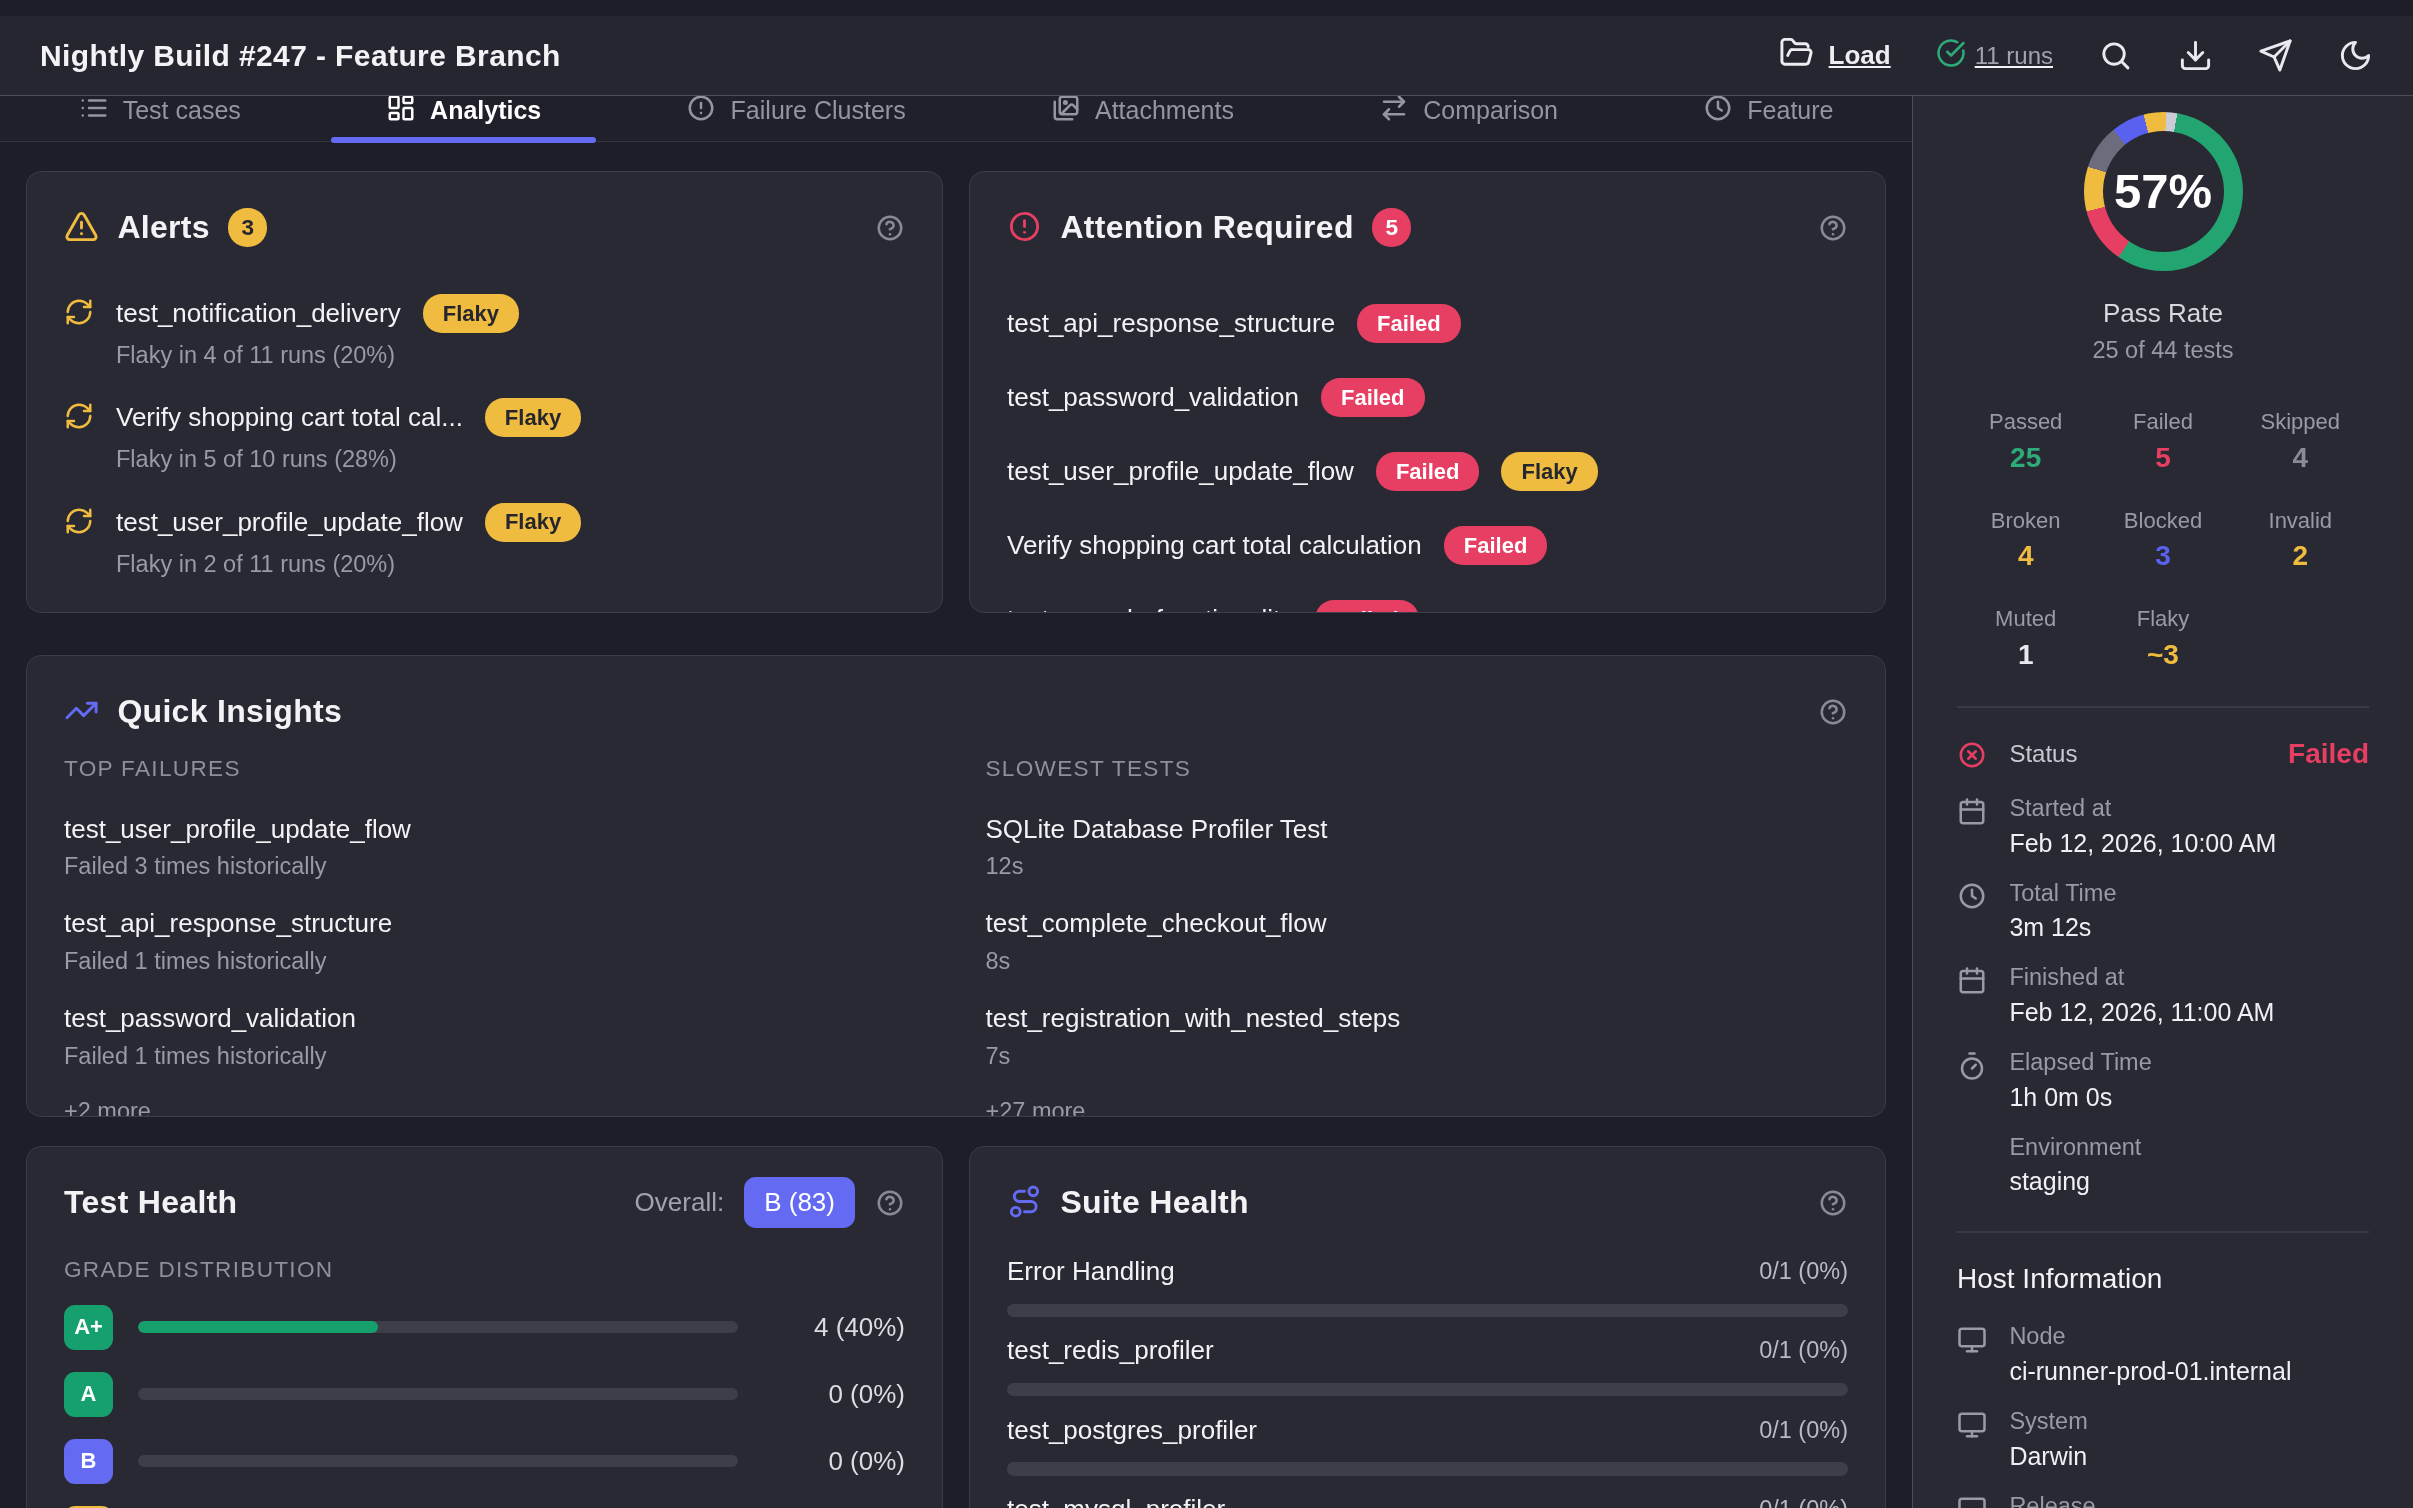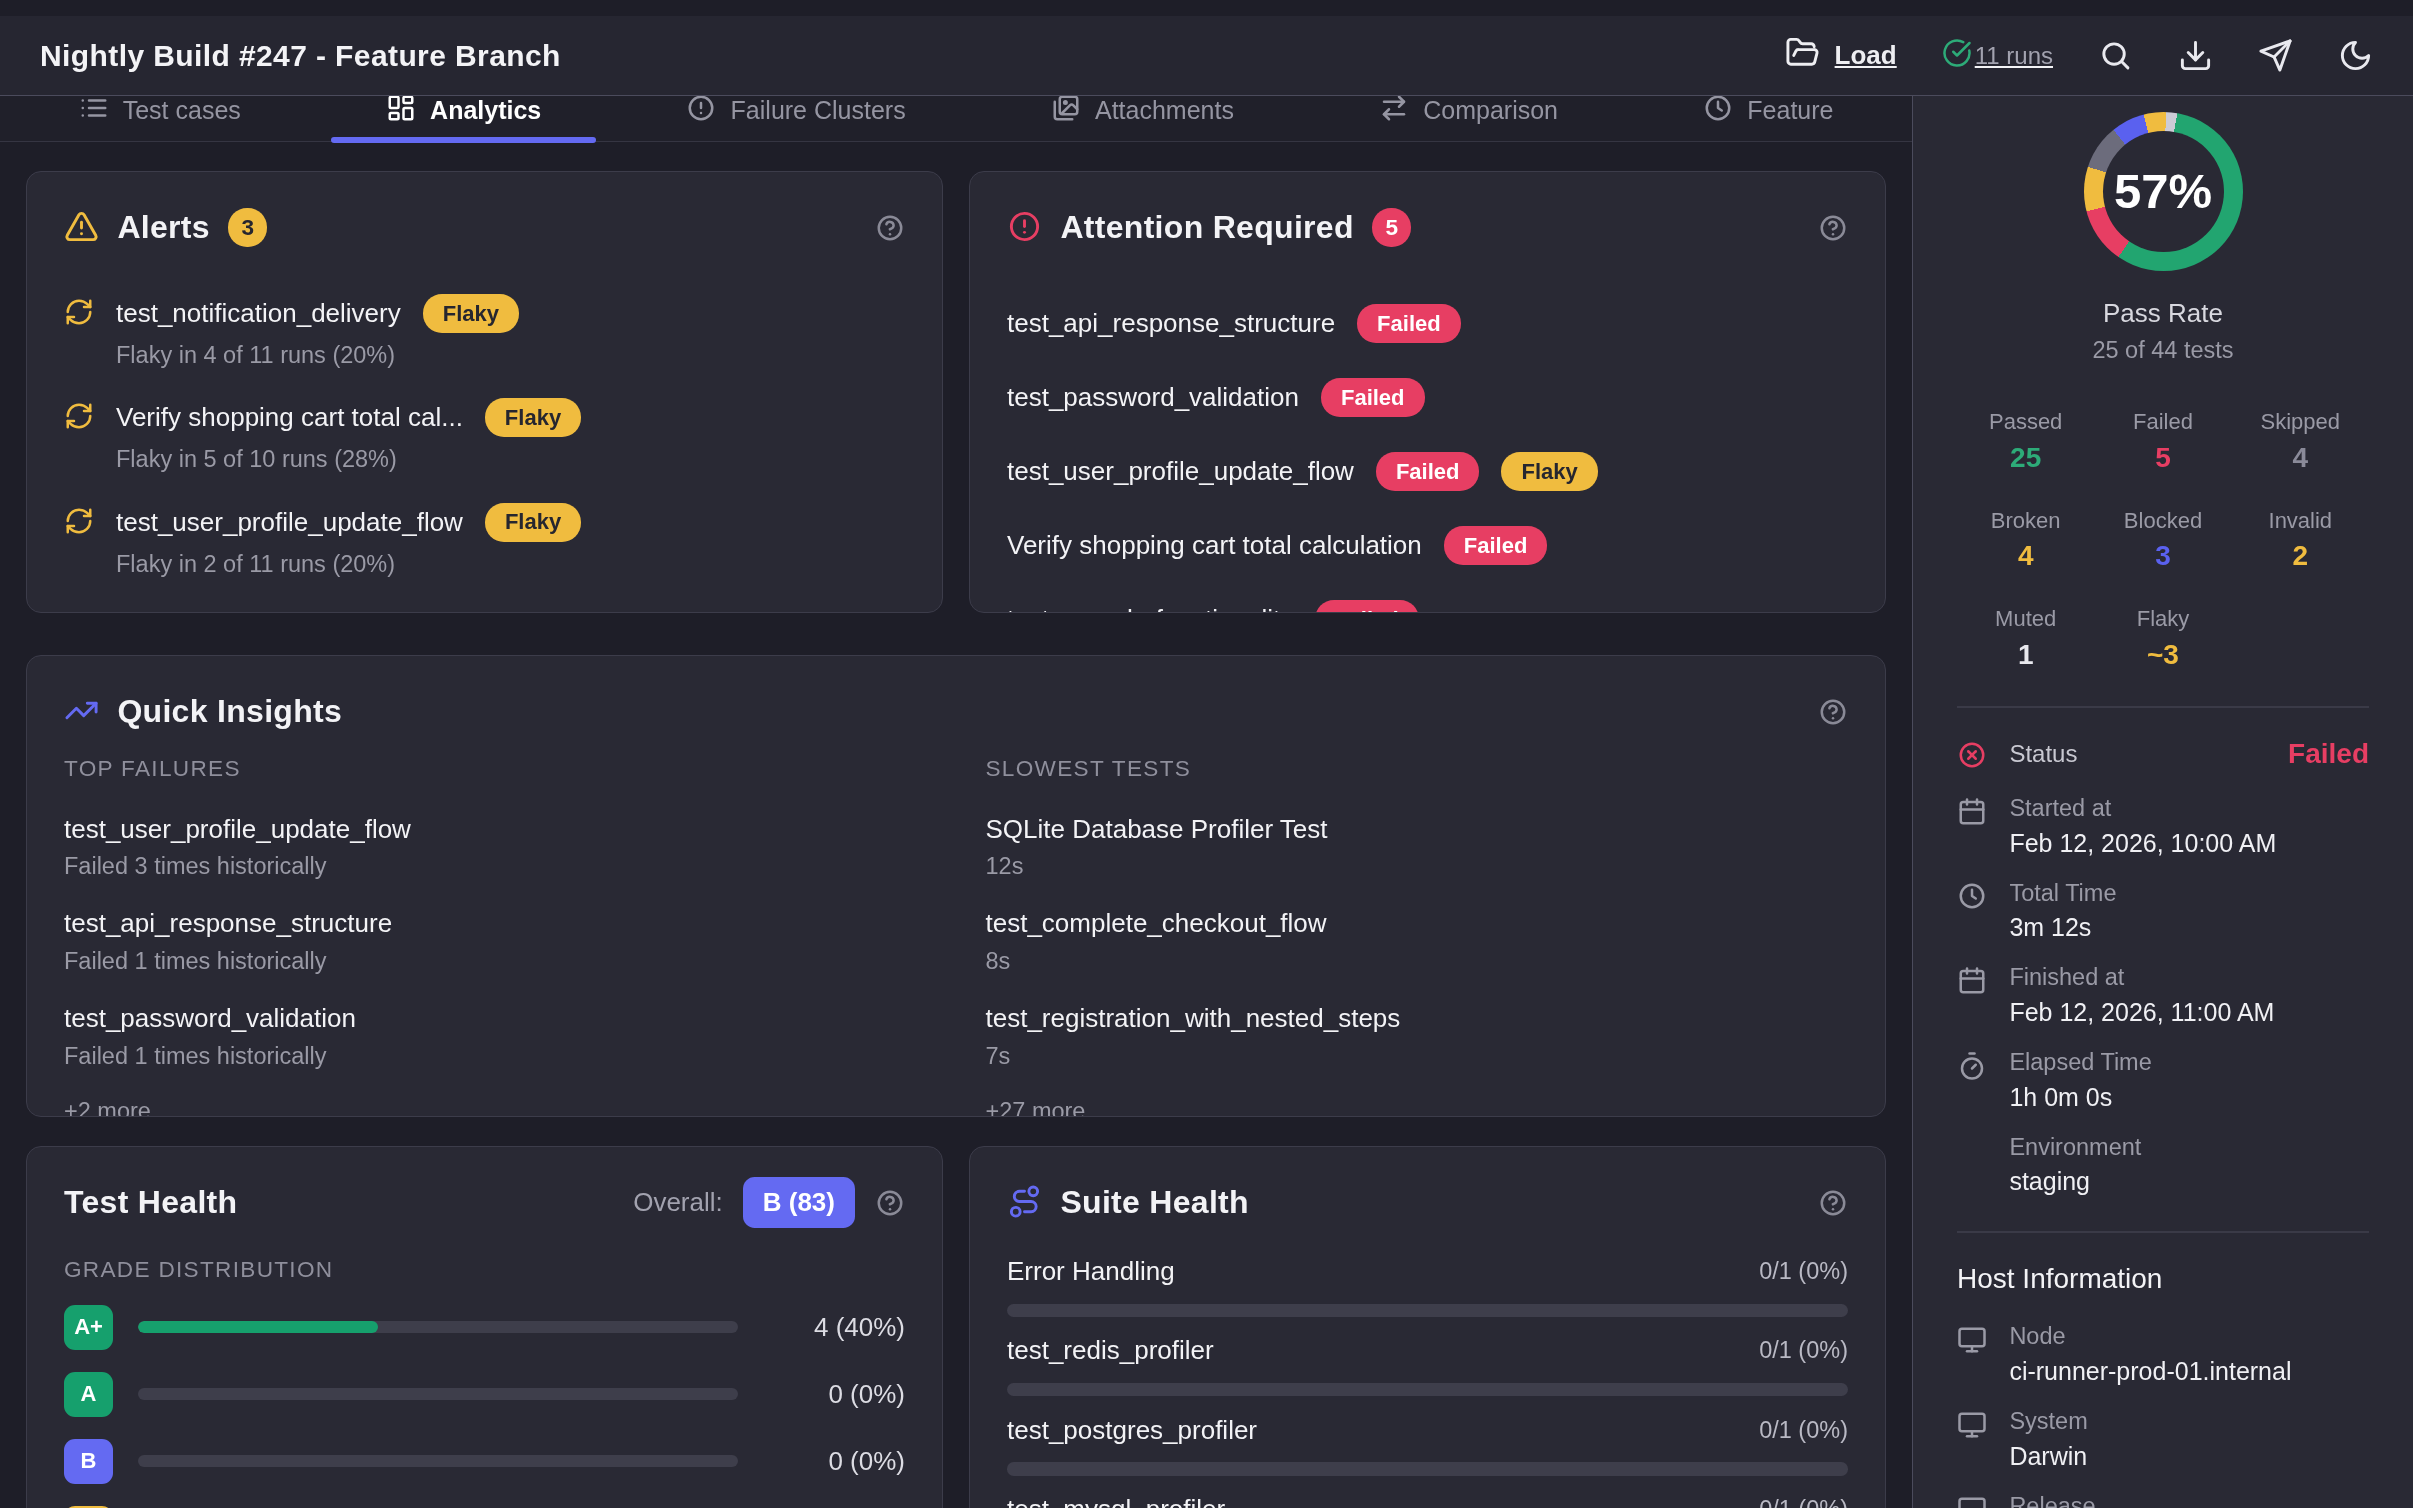--- a/index.html
+++ b/index.html
@@ -12,21 +12,21 @@
   svg.ic-lg { width:35px; height:35px; }
 
   
   .appbar { position:absolute; left:0; top:16px; width:2413px; height:80px;
     background:#262631; border-bottom:1.7px solid #4b4b5c; display:flex;
     align-items:center; padding:0 40px; z-index:5; }
   .appbar-title { font-size:30px; font-weight:bold; letter-spacing:0.4px; }
   .appbar-right { margin-left:auto; display:flex; align-items:center; gap:45px;text-decoration:underline; }
   .load-btn { display:flex; align-items:center; gap:15px; color:#eeeef2;
     font-size:26px; font-weight:bold; cursor:pointer; }
-  .runs-chip { display:flex; align-items:center; gap:3px; color:#a2a2af; font-size:24px; }
+  .runs-chip { display:flex; align-items:center; gap:9px; color:#a2a2af; font-size:24px; }
   .runs-chip svg { color:#2dab78; }
   .bar-icon { color:#e9e9ef; cursor:pointer; display:flex; }
 
   
   .tabstrip { position:absolute; left:0; top:80px; width:1912px; height:62px;
     background:#20202a; border-bottom:1.7px solid #353542; display:flex;
     align-items:stretch; justify-content:space-between; padding:0 23.5px; }
   .tab { position:relative; display:flex; align-items:center; gap:14.2px;
     padding:0 55px; color:#9595a2; font-size:25px; cursor:pointer; }
   .tab.active { color:#ffffff; font-weight:bold; }
@@ -75,21 +75,21 @@
   .qi-items { margin-top:32px; }
   .qi-item { margin-bottom:28.5px; }
   .qi-name { font-size:26px; color:#f3f3f6; }
   .qi-sub { margin-top:8.4px; font-size:23.5px; color:#9a9aa6; }
   .qi-more { margin-top:11.7px; font-size:23.5px; color:#9a9aa6; }
 
   
   .health-card, .suite-card { height:419px; overflow:hidden; }
   .overall-wrap { display:flex; align-items:center; gap:20px; }
   .overall-label { font-size:26px; color:#a2a2af; }
-  .overall-badge { background:#646af2; color:#fff; font-size:26px; font-weight:bold;
+  .overall-badge { background:#646af2; color:#fff; font-size:26px; font-weight:normal;
     padding:10px 20px; border-radius:11.7px; }
   .section-label { margin-top:32px; font-size:22.6px; letter-spacing:1.3px; color:#8f8f9c; }
   .grade-rows { margin-top:22px; }
   .grade-row { display:flex; align-items:center; gap:25px; height:45px; margin-bottom:22px; }
   .grade-badge { width:49px; height:45px; border-radius:11px; display:flex;
     align-items:center; justify-content:center; font-size:22px; font-weight:bold; color:#fff; }
   .bar-track { flex:1; height:12.6px; background:#3e3e4b; border-radius:6.7px; overflow:hidden; }
   .bar-fill { height:100%; border-radius:6.7px; }
   .grade-val { width:142px; text-align:right; font-size:26px; color:#dcdce3; }
 

